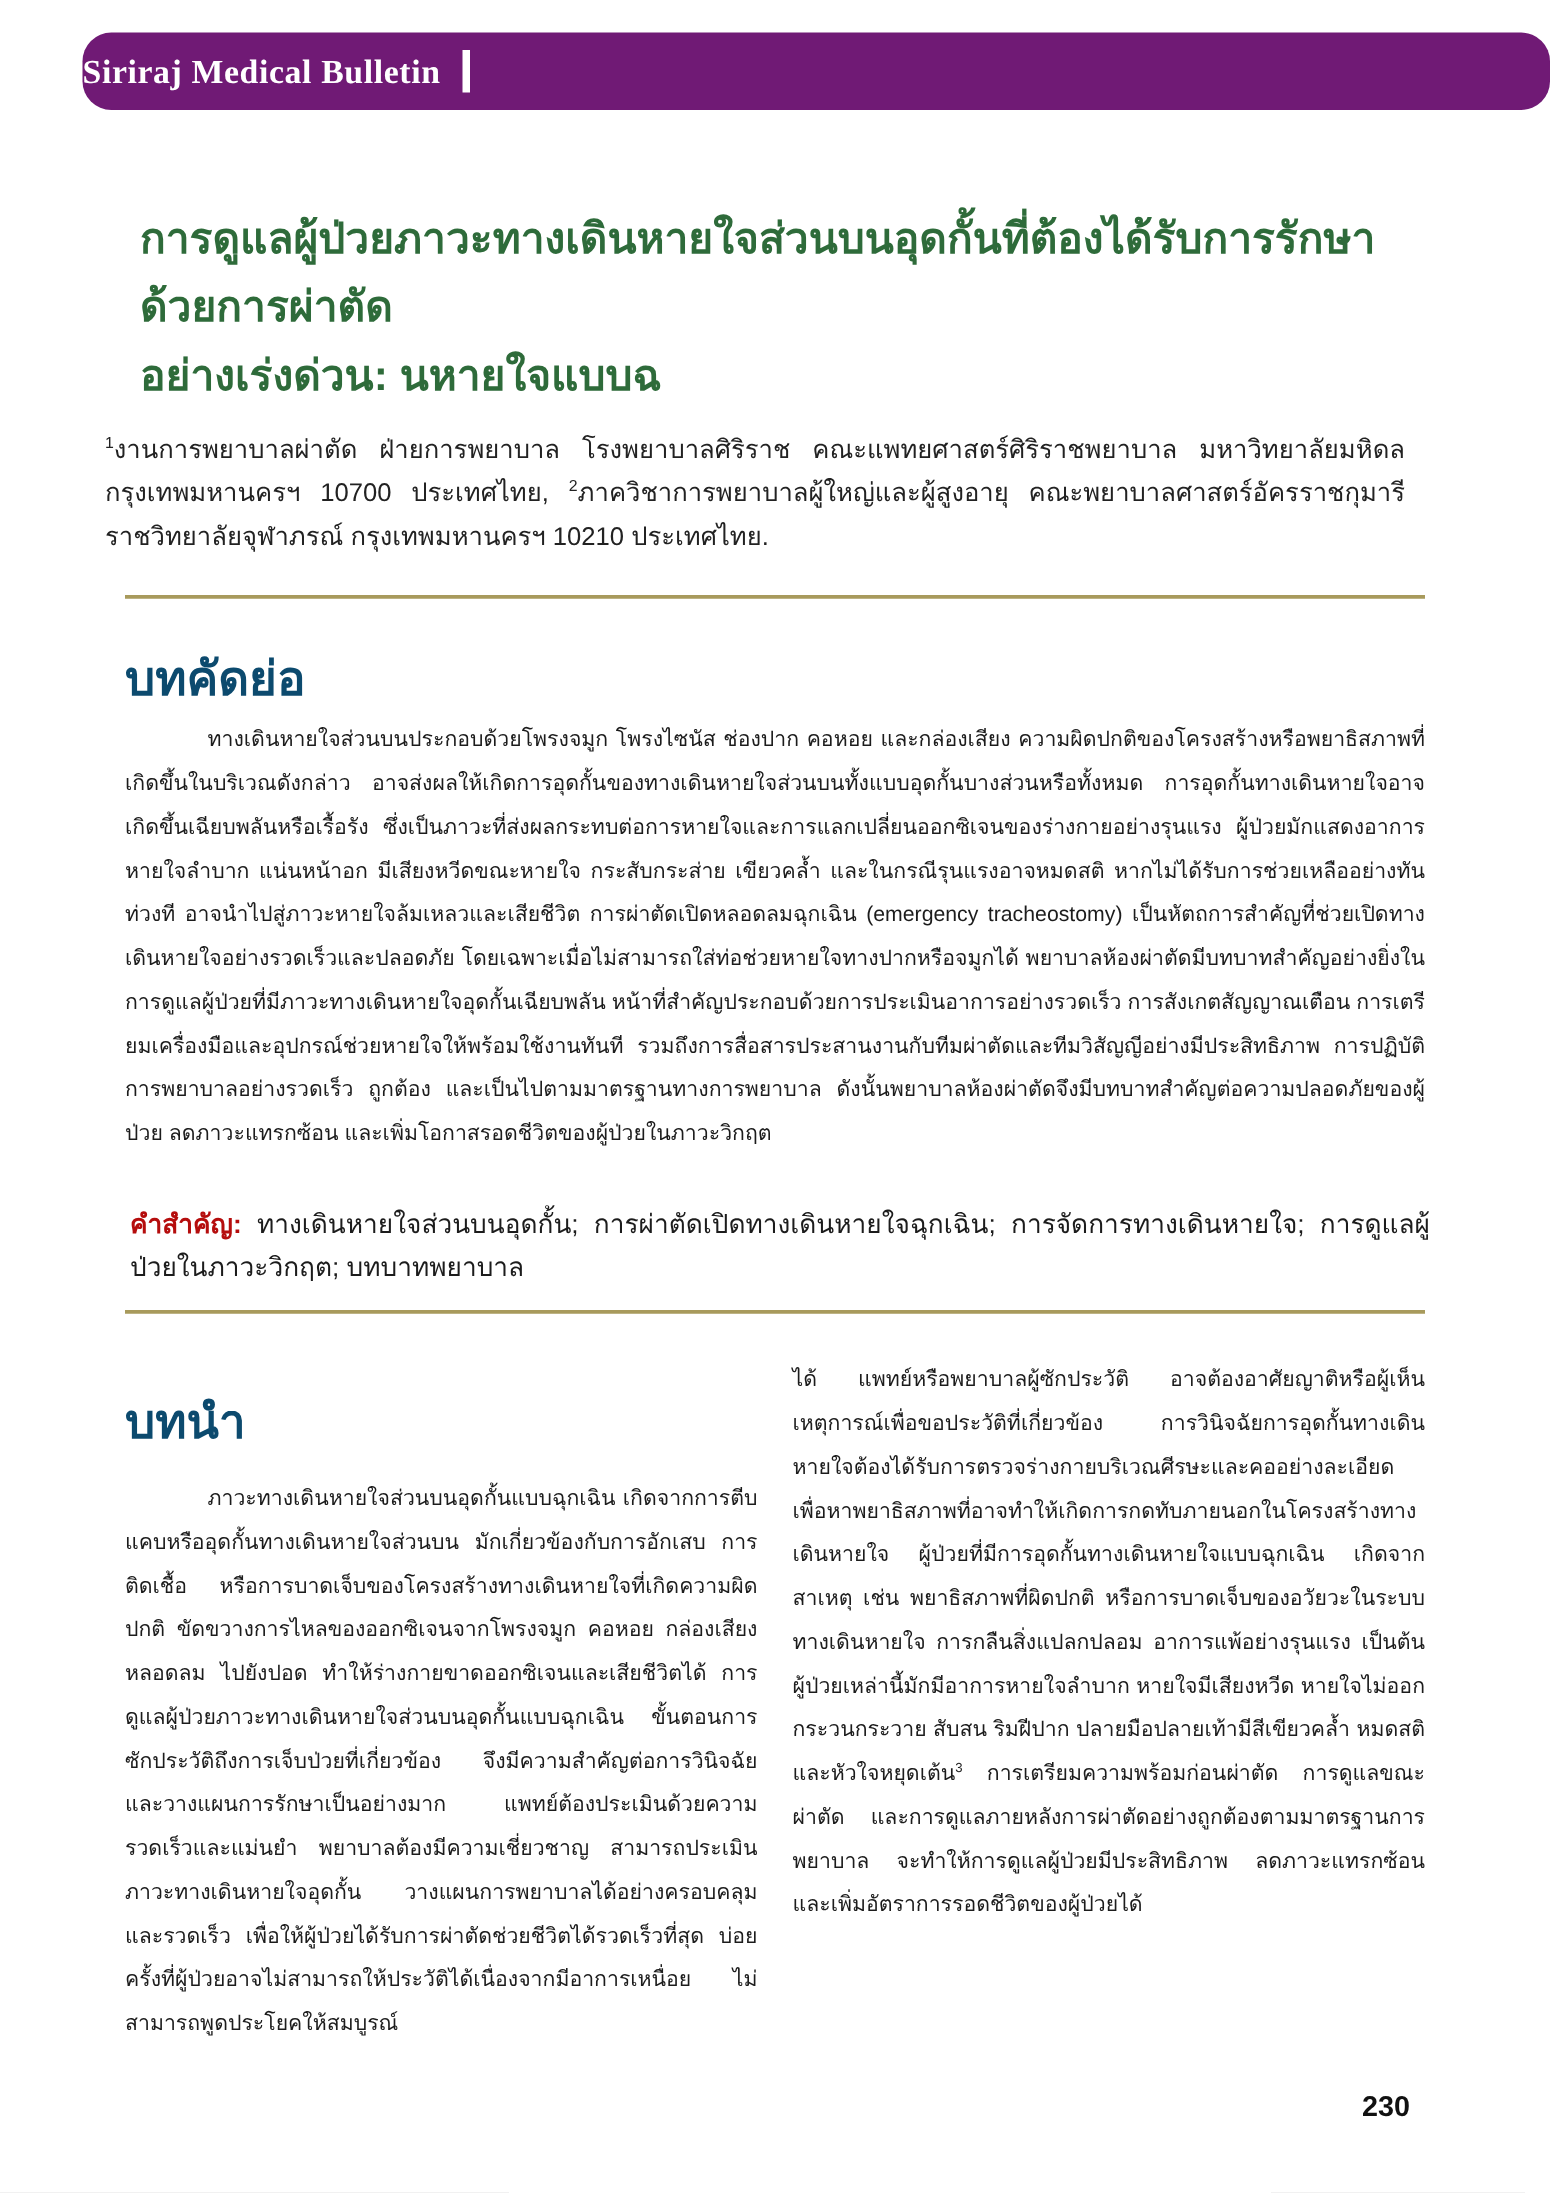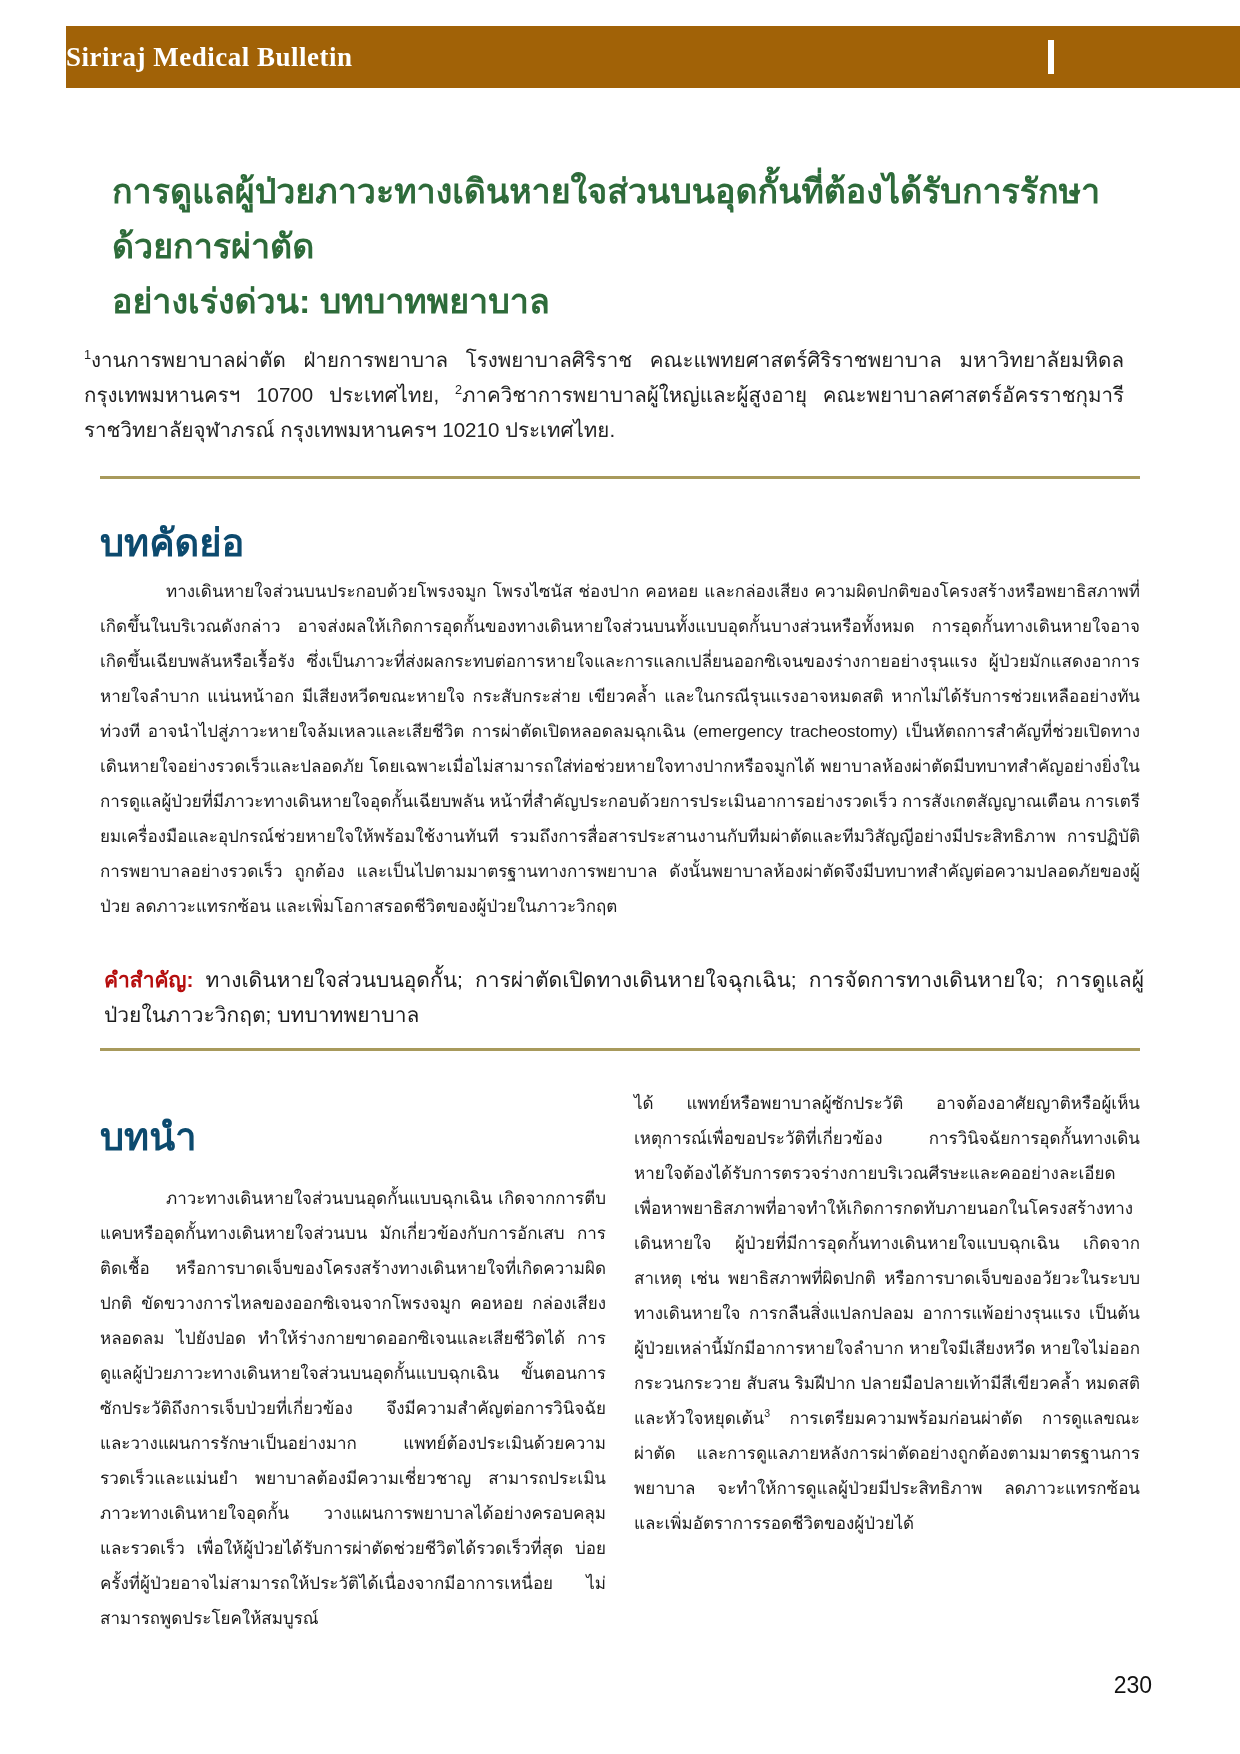--- a/index.html
+++ b/index.html
@@ -5,21 +5,21 @@
   html,body { margin:0; padding:0; background:#e8e8e8; }
   .page {
     position:relative; width:1240px; height:1754px; margin:0 auto;
     background:#ffffff; overflow:hidden;
     font-family:"Liberation Sans","DejaVu Sans",sans-serif;
     color:#1c1c1c;
   }
   
   .topbar {
     position:absolute; left:66px; right:0; top:26px; height:62px;
-    background:#a16207; display:flex; align-items:center; justify-content:space-between;
+    background:#701a75; display:flex; align-items:center; justify-content:flex-start;border-radius:23px;
   }
   .journal-title {
     color:#ffffff; font-family:"Liberation Serif","DejaVu Serif",serif;
     font-weight:bold; font-size:27px; letter-spacing:.5px; white-space:nowrap;
   }
   .hdr-divider { width:6px; height:34px; background:#ffffff; margin-left:18px; margin-right:186px; }
 
   
   .article-title {
     position:absolute; left:100px; width:1040px; top:152px; margin:12px;
@@ -51,35 +51,35 @@
   .abstract-body { position:absolute; left:100px; width:1040px; top:574px; }
 
   .keywords { position:absolute; left:100px; width:1040px; top:958px; margin:4px;
     font-size:21px; line-height:35px; text-align:justify; }
   .kw-label { color:#b50d0d; font-weight:bold; }
 
   .columns { position:absolute; left:100px; width:1040px; top:1086px; display:flex; gap:28px; }
   .col { width:506px; }
   .col .sec-heading { margin:20px 0 14px 0; }
 
-  .pageno { position:absolute; right:88px; top:1672px; font-size:23px; font-weight:normal; color:#111; }
+  .pageno { position:absolute; right:112px; top:1672px; font-size:23px; font-weight:bold; color:#111; }
 </style>
 </head>
 <body>
 
 <div class="page">
 
   <header class="topbar">
     <span class="journal-title">Siriraj Medical Bulletin</span>
     <span class="hdr-divider"></span>
   </header>
 
   <h1 class="article-title">
       <span class="tl">การดูแลผู้ป่วยภาวะทางเดินหายใจส่วนบนอุดกั้นที่ต้องได้รับการรักษาด้วยการผ่าตัด</span>
-      <span class="tl">อย่างเร่งด่วน: บทบาทพยาบาล</span>
+      <span class="tl">อย่างเร่งด่วน: นหายใจแบบฉ</span>
     </h1>
 
 
   <p class="affil"><sup>1</sup><span>งานการพยาบาลผ่าตัด ฝ่ายการพยาบาล โรงพยาบาลศิริราช คณะแพทยศาสตร์ศิริราชพยาบาล มหาวิทยาลัยมหิดล กรุงเทพมหานครฯ 10700 ประเทศไทย, </span><sup>2</sup><span>ภาควิชาการพยาบาลผู้ใหญ่และผู้สูงอายุ คณะพยาบาลศาสตร์อัครราชกุมารี ราชวิทยาลัยจุฬาภรณ์ กรุงเทพมหานครฯ 10210 ประเทศไทย.</span></p>
 
   <div class="rule rule-top"></div>
 
   <h2 class="sec-heading abstract-heading">บทคัดย่อ</h2>
 
   <p class="body-text indent abstract-body">ทางเดินหายใจส่วนบนประกอบด้วยโพรงจมูก โพรงไซนัส ช่องปาก คอหอย และกล่องเสียง ความผิดปกติของโครงสร้างหรือพยาธิสภาพที่เกิดขึ้นในบริเวณดังกล่าว อาจส่งผลให้เกิดการอุดกั้นของทางเดินหายใจส่วนบนทั้งแบบอุดกั้นบางส่วนหรือทั้งหมด การอุดกั้นทางเดินหายใจอาจเกิดขึ้นเฉียบพลันหรือเรื้อรัง ซึ่งเป็นภาวะที่ส่งผลกระทบต่อการหายใจและการแลกเปลี่ยนออกซิเจนของร่างกายอย่างรุนแรง ผู้ป่วยมักแสดงอาการหายใจลำบาก แน่นหน้าอก มีเสียงหวีดขณะหายใจ กระสับกระส่าย เขียวคล้ำ และในกรณีรุนแรงอาจหมดสติ หากไม่ได้รับการช่วยเหลืออย่างทันท่วงที อาจนำไปสู่ภาวะหายใจล้มเหลวและเสียชีวิต การผ่าตัดเปิดหลอดลมฉุกเฉิน (emergency tracheostomy) เป็นหัตถการสำคัญที่ช่วยเปิดทางเดินหายใจอย่างรวดเร็วและปลอดภัย โดยเฉพาะเมื่อไม่สามารถใส่ท่อช่วยหายใจทางปากหรือจมูกได้ พยาบาลห้องผ่าตัดมีบทบาทสำคัญอย่างยิ่งในการดูแลผู้ป่วยที่มีภาวะทางเดินหายใจอุดกั้นเฉียบพลัน หน้าที่สำคัญประกอบด้วยการประเมินอาการอย่างรวดเร็ว การสังเกตสัญญาณเตือน การเตรียมเครื่องมือและอุปกรณ์ช่วยหายใจให้พร้อมใช้งานทันที รวมถึงการสื่อสารประสานงานกับทีมผ่าตัดและทีมวิสัญญีอย่างมีประสิทธิภาพ การปฏิบัติการพยาบาลอย่างรวดเร็ว ถูกต้อง และเป็นไปตามมาตรฐานทางการพยาบาล ดังนั้นพยาบาลห้องผ่าตัดจึงมีบทบาทสำคัญต่อความปลอดภัยของผู้ป่วย ลดภาวะแทรกซ้อน และเพิ่มโอกาสรอดชีวิตของผู้ป่วยในภาวะวิกฤต</p>

